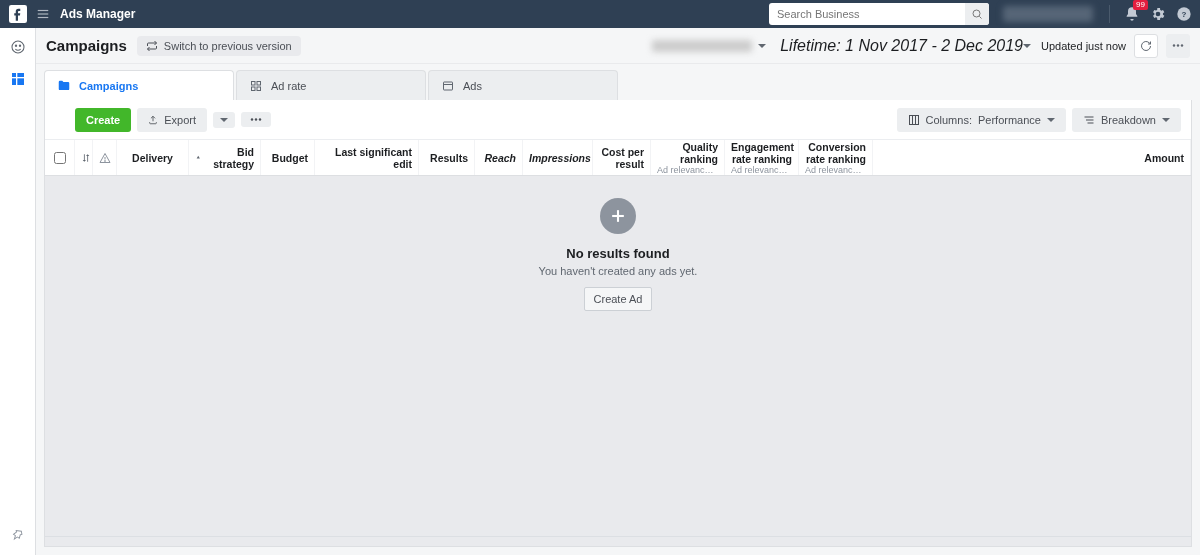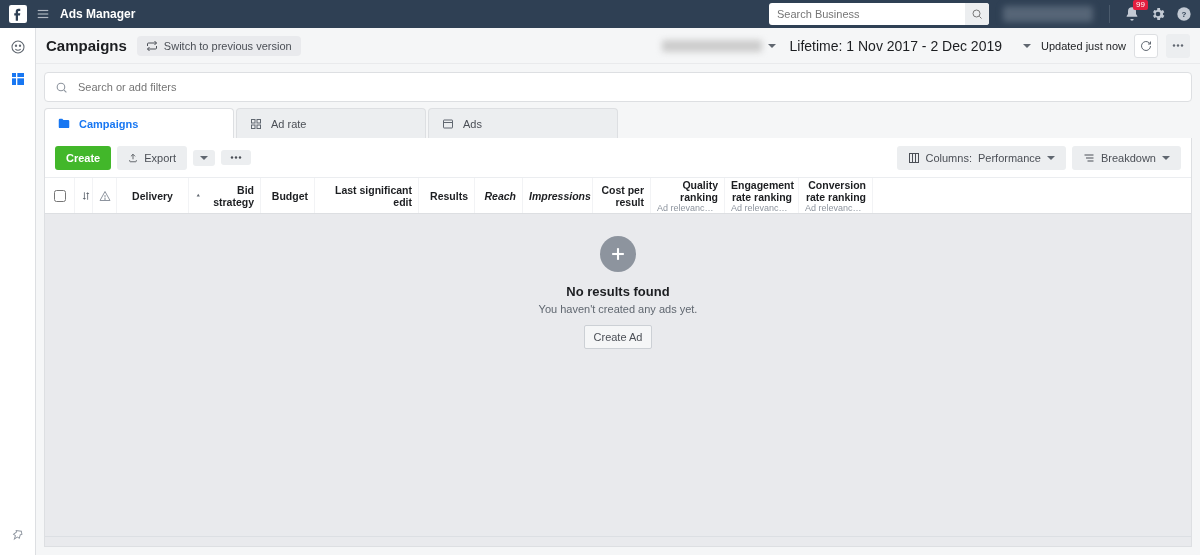--- a/index.html
+++ b/index.html
@@ -76,21 +76,21 @@
     display:flex; align-items:center; gap:6px;
     background:#e9eaed; border-radius:4px; padding:4px 9px; font-size:11px; color:#4b4f56;
     cursor:pointer;
   }
   .page-header .spacer { flex:1; }
   .acct-pick {
     display:flex; align-items:center; gap:6px; font-size:11px; color:#606770;
     margin-right:14px;
   }
   .acct-pick .blur { width:100px; height:12px; background:#ccc; filter:blur(3px); border-radius:2px;}
-  .date-range { font-size:14px; color:#1c1e21; margin-right:10px; display:flex; align-items:center; gap:21px;}
+  .date-range { font-size:16px; color:#1c1e21; margin-right:10px; display:flex; align-items:center; gap:0;font-style:italic;}
   .updated { font-size:11px; color:#1c1e21; display:flex; align-items:center; gap:8px;}
   .icnbtn {
     width:24px; height:24px; border:1px solid #dddfe2; border-radius:3px;
     display:flex; align-items:center; justify-content:center; color:#606770; background:#fff;
     cursor:pointer;
   }
   .icnbtn.gray { background:#eceef0; border-color:#eceef0;}
 
   
   .filterbar {
@@ -127,21 +127,21 @@
     flex:1; display:flex; flex-direction:column; min-height:0;
   }
   .toolbar {
     height:40px; display:flex; align-items:center; padding:0 10px; gap:6px;
     border-bottom:1px solid #ebedf0;
   }
   .btn {
     padding:5px 10px; border-radius:3px; font-size:11px; cursor:pointer;
     display:flex; align-items:center; gap:6px; border:1px solid transparent;
   }
-  .btn.green { background:#42b72a; color:#fff; font-weight:600; }
+  .btn.green { background:#42b72a; color:#fff; font-weight:600;margin-left:20px; }
   .btn.light { background:#eceef0; color:#4b4f56; }
   .btn.caret { padding:5px 6px; }
   .btn.icon-only { padding:5px 8px; }
   .toolbar .spacer { flex:1; }
 
   
   .thead {
     height:36px; display:flex; align-items:stretch; font-size:10.5px; color:#1c1e21;
     border-bottom:1px solid #dddfe2; font-weight:600;
   }
@@ -304,27 +304,20 @@
         <div class="icnbtn gray">
           <svg width="12" height="3" viewBox="0 0 12 3" fill="#606770">
               <circle cx="2" cy="1.5" r="1.2"></circle>
               <circle cx="6" cy="1.5" r="1.2"></circle>
               <circle cx="10" cy="1.5" r="1.2"></circle>
             </svg>
         </div>
       </div>
     </div>
 
-    <div class="filterbar">
-      <svg width="13" height="13" viewBox="0 0 24 24" fill="none" stroke="#8d949e" stroke-width="2">
-          <circle cx="11" cy="11" r="7"></circle>
-          <line x1="21" y1="21" x2="16.65" y2="16.65"></line>
-        </svg>
-      <input type="text" placeholder="Search or add filters" style="">
-    </div>
 
     <div class="tabs">
       <div class="tab active">
         <span class="ticon">
           <svg width="14" height="14" viewBox="0 0 24 24" fill="#1877f2">
               <path d="M3 5a2 2 0 0 1 2-2h4l2 2h8a2 2 0 0 1 2 2v10a2 2 0 0 1-2 2H5a2 2 0 0 1-2-2z"></path>
             </svg>
         </span>
         <span>Campaigns</span>
       </div>
@@ -447,20 +440,23 @@
           <span class="sub">Ad relevance dia...</span>
         </div>
         <div class="th er">
           <span>Engagement rate ranking</span>
           <span class="sub">Ad relevance dia...</span>
         </div>
         <div class="th cr">
           <span>Conversion rate ranking</span>
           <span class="sub">Ad relevance dia...</span>
         </div>
+        <div class="th amt">
+            <span>Amount</span>
+          </div>
       </div>
 
       <div class="tbody">
         <div class="plus-circle">
           <svg width="20" height="20" viewBox="0 0 24 24" stroke="#fff" stroke-width="2.5">
               <line x1="12" y1="5" x2="12" y2="19"></line>
               <line x1="5" y1="12" x2="19" y2="12"></line>
             </svg>
         </div>
         <h3>No results found</h3>

